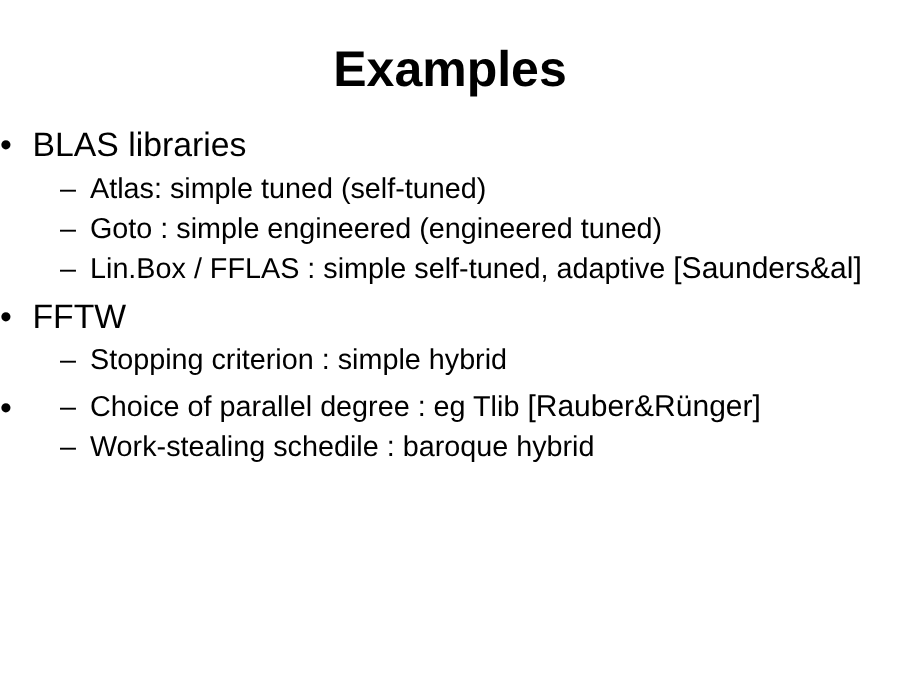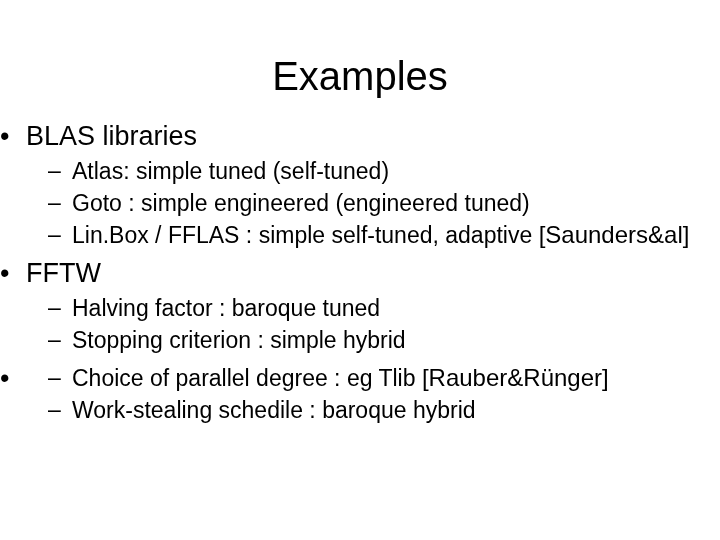--- a/index.html
+++ b/index.html
@@ -13,23 +13,23 @@
   }
   .slide {
     width: 720px;
     height: 540px;
     position: relative;
     box-sizing: border-box;
   }
   .title {
     text-align: center;
     font-size: 40px;
-    padding-top: 54px;
+    padding-top: 34px;
     padding-bottom: 14px;
-    font-weight: normal;
+    font-weight: bold;
   }
   .content {
     padding-right: 20px;
   }
   ul.level1 {
     list-style: none;
     margin: 0;
     padding: 0;
   }
   ul.level1 > li {
@@ -86,23 +86,20 @@
           <li>
             <span>Lin.Box / FFLAS : simple self-tuned, adaptive </span><span class="cite">[Saunders&amp;al]</span>
           </li>
         </ul>
       </li>
 
       <li>
         <span>FFTW</span>
         <ul class="level2">
           <li>
-            <span>Halving factor : baroque tuned</span><span class="cite"></span>
-          </li>
-          <li>
             <span>Stopping criterion : simple hybrid</span><span class="cite"></span>
           </li>
         </ul>
       </li>
 
       <li>
         <ul class="level2">
           <li>
             <span>Choice of parallel degree : eg Tlib </span><span class="cite">[Rauber&amp;Rünger]</span>
           </li>

